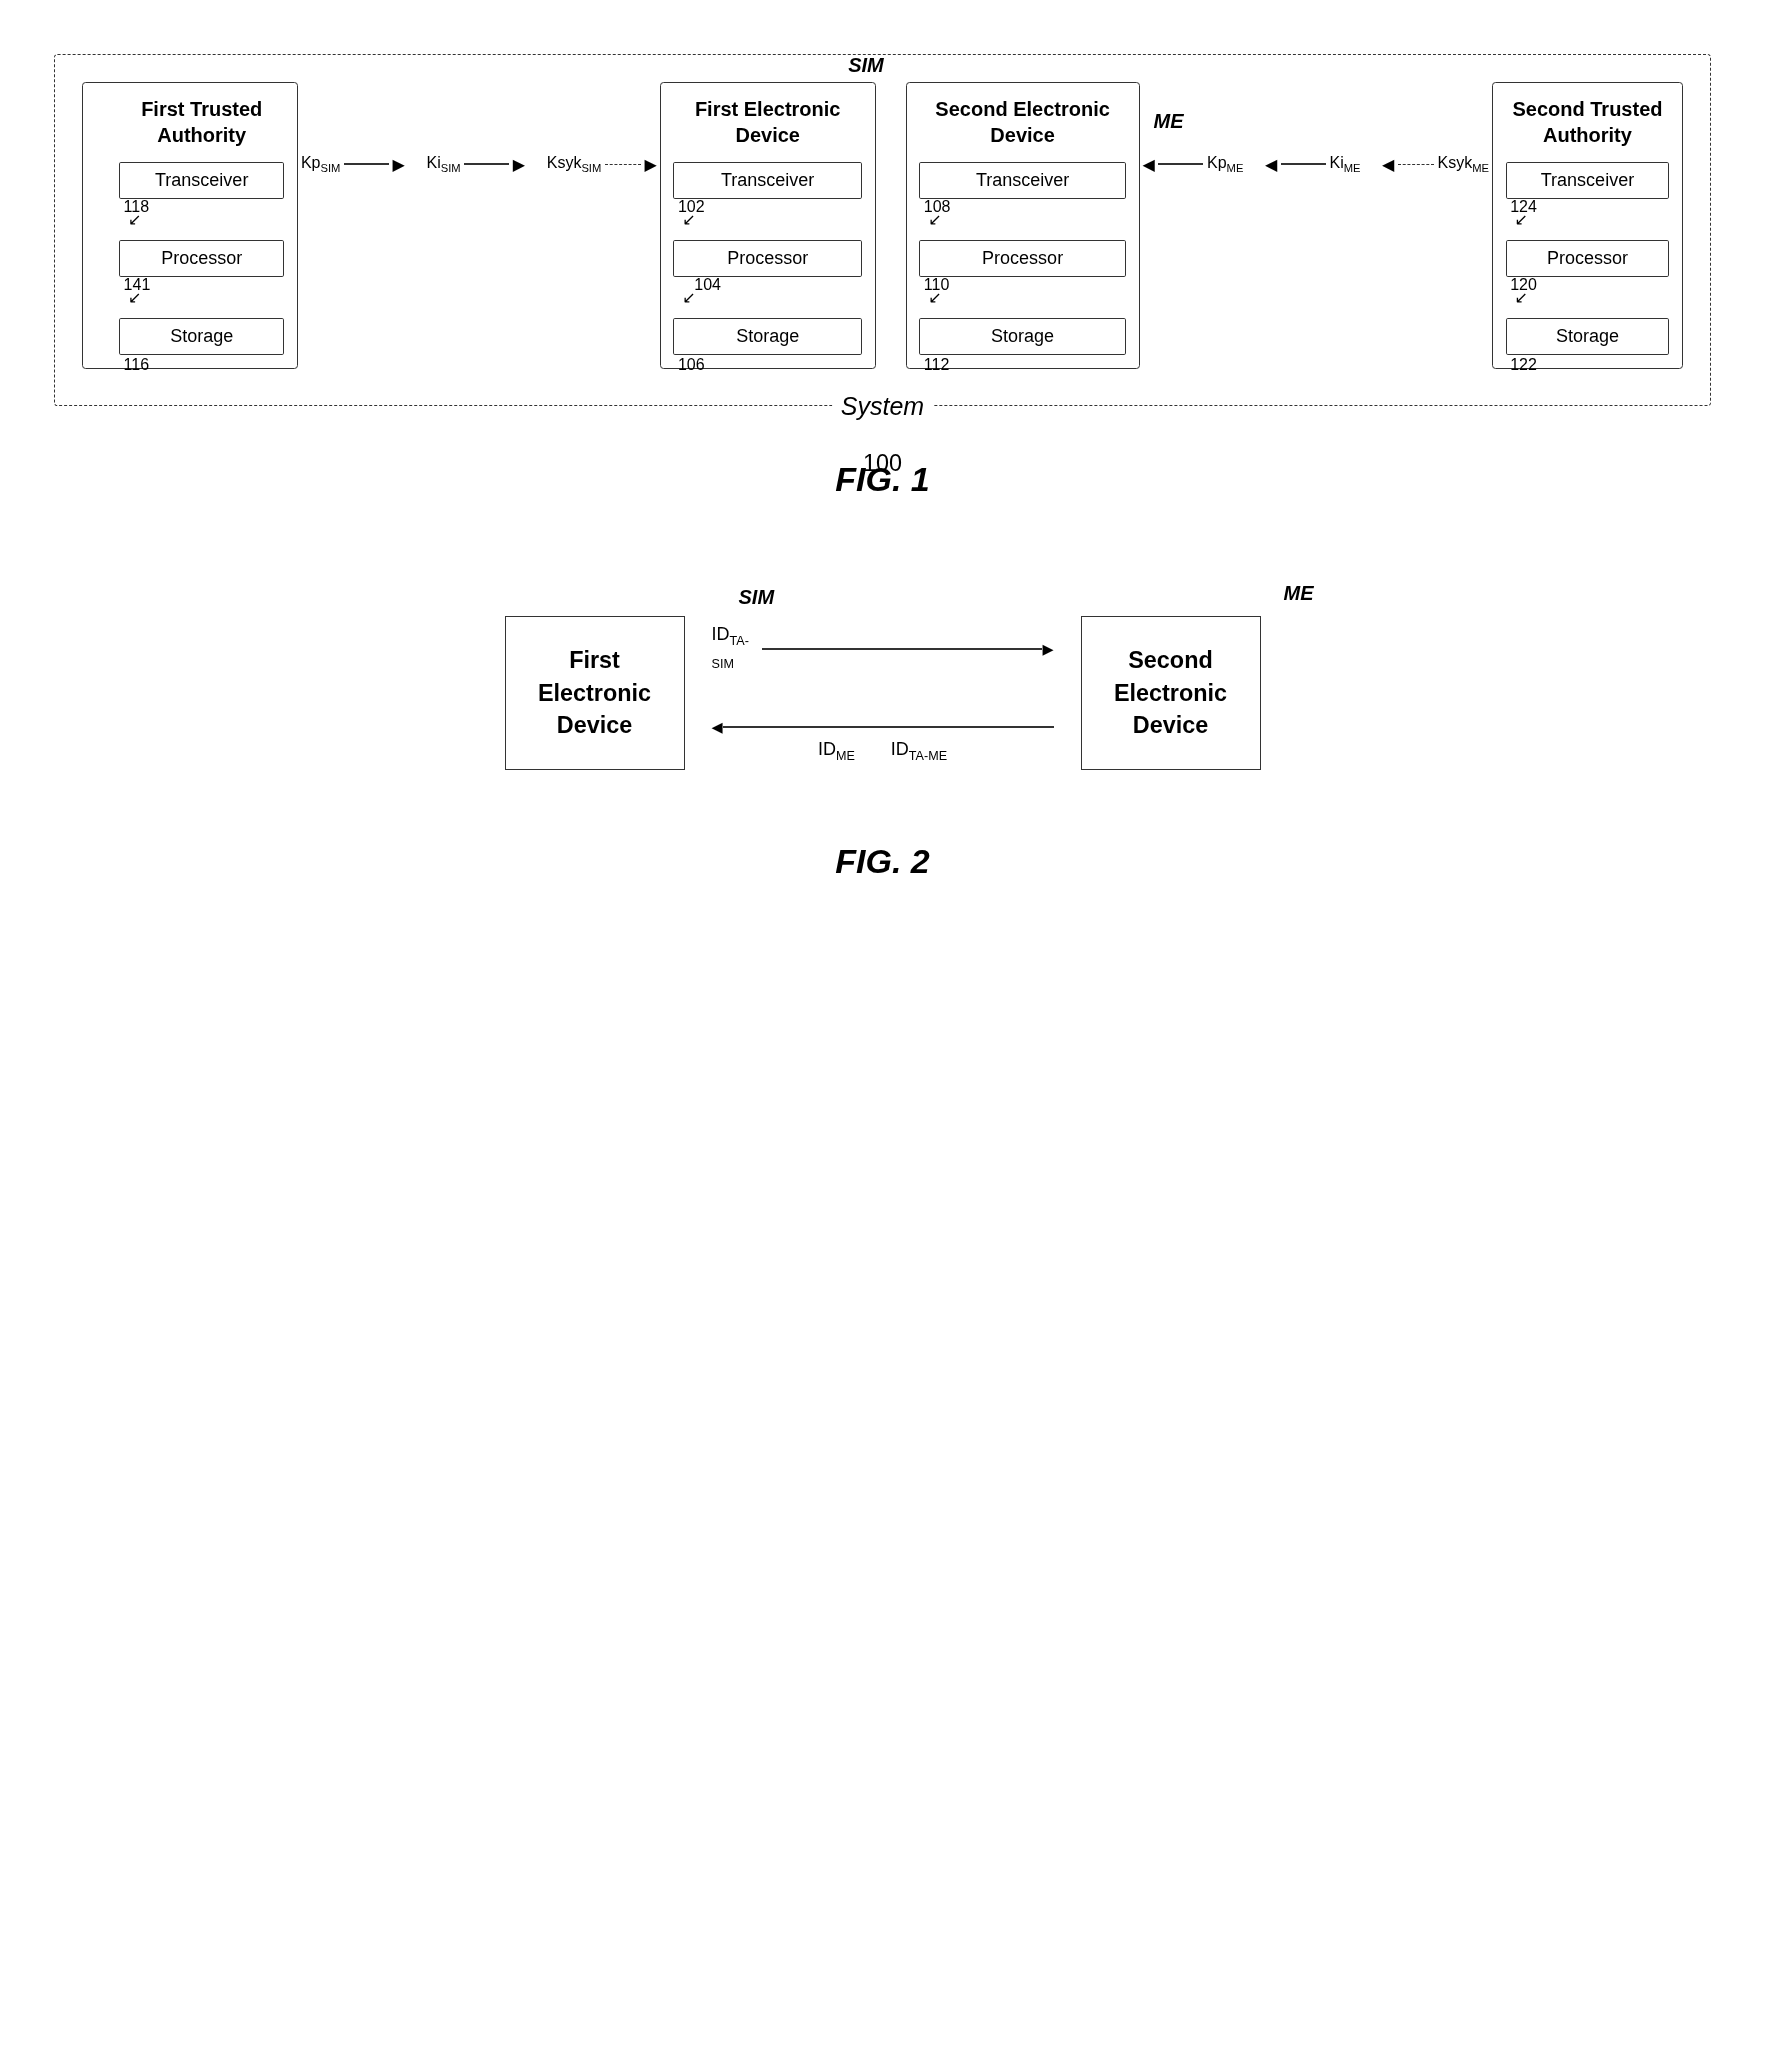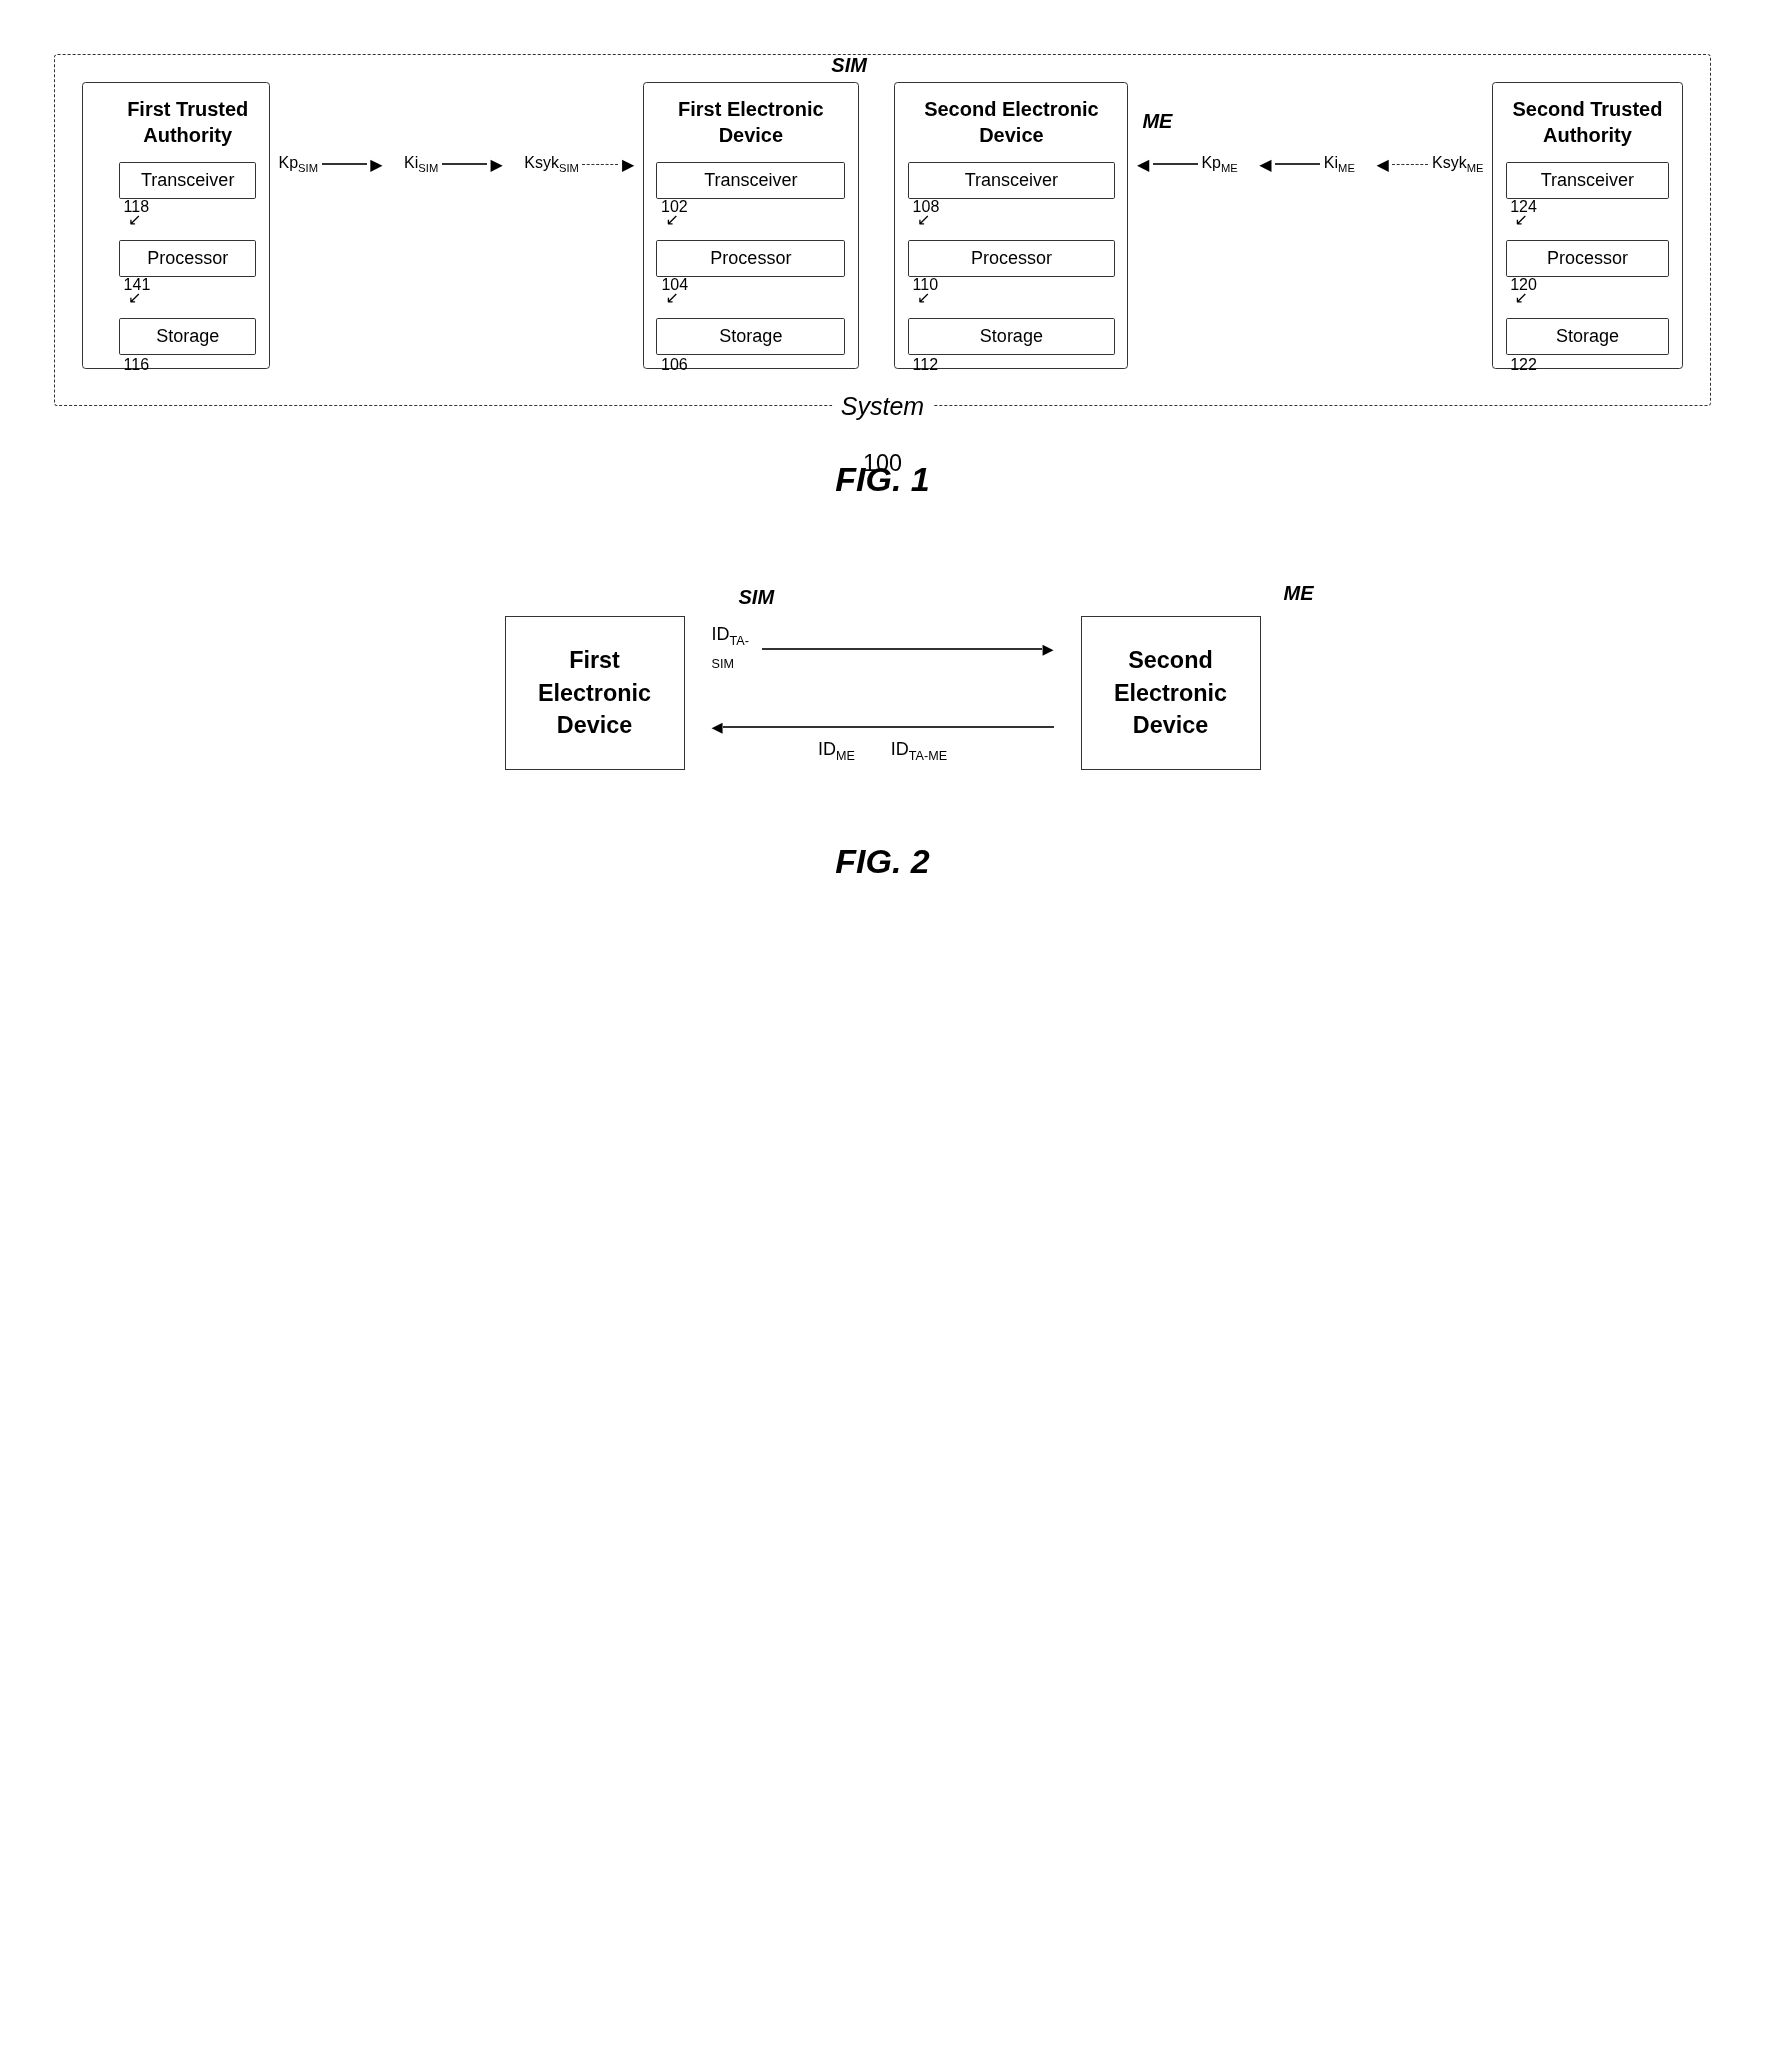--- a/index.html
+++ b/index.html
@@ -162,21 +162,21 @@
     }
 
     .fig2-wrapper {
       position: relative;
       display: flex;
       flex-direction: row;
       align-items: center;
       gap: 0;
     }
 
-    .fig1-first-ta { width: 188px; padding-left: 36px; }
+    .fig1-first-ta { width: 216px; padding-left: 36px; }
     .fig1-first-ed { width: 216px; }
     .fig1-second-ed { width: 234px; }
     .fig1-second-ta { width: 191px; }
   </style>
 </head>
 <body>
 
 <div class="fig1-container">
   <div class="system-box">
 
@@ -219,21 +219,21 @@
     <div class="device-box fig1-first-ed" style="position:relative;">
       <span class="sim-label">SIM</span>
       <div class="device-title">First Electronic Device</div>
       <div class="component-box">
         <span>Transceiver</span>
         <span class="ref-label" style="bottom:-18px;left:3.6px;">102</span>
       </div>
       <div style="font-size:16px;padding-left:9px;">↙</div>
       <div class="component-box">
         <span>Processor</span>
-        <span class="ref-label" style="bottom:-18px;left:4px;">104</span>
+        <span class="ref-label" style="bottom:-18px;left:20px;">104</span>
       </div>
       <div style="font-size:16px;padding-left:9px;">↙</div>
       <div class="component-box">
         <span>Storage</span>
         <span class="ref-label" style="bottom:-20px;left:3.6px;">106</span>
       </div>
     </div>
 
     <div class="device-box fig1-second-ed" style="position:relative;margin-left:27px;">
       <span class="me-label">ME</span>

